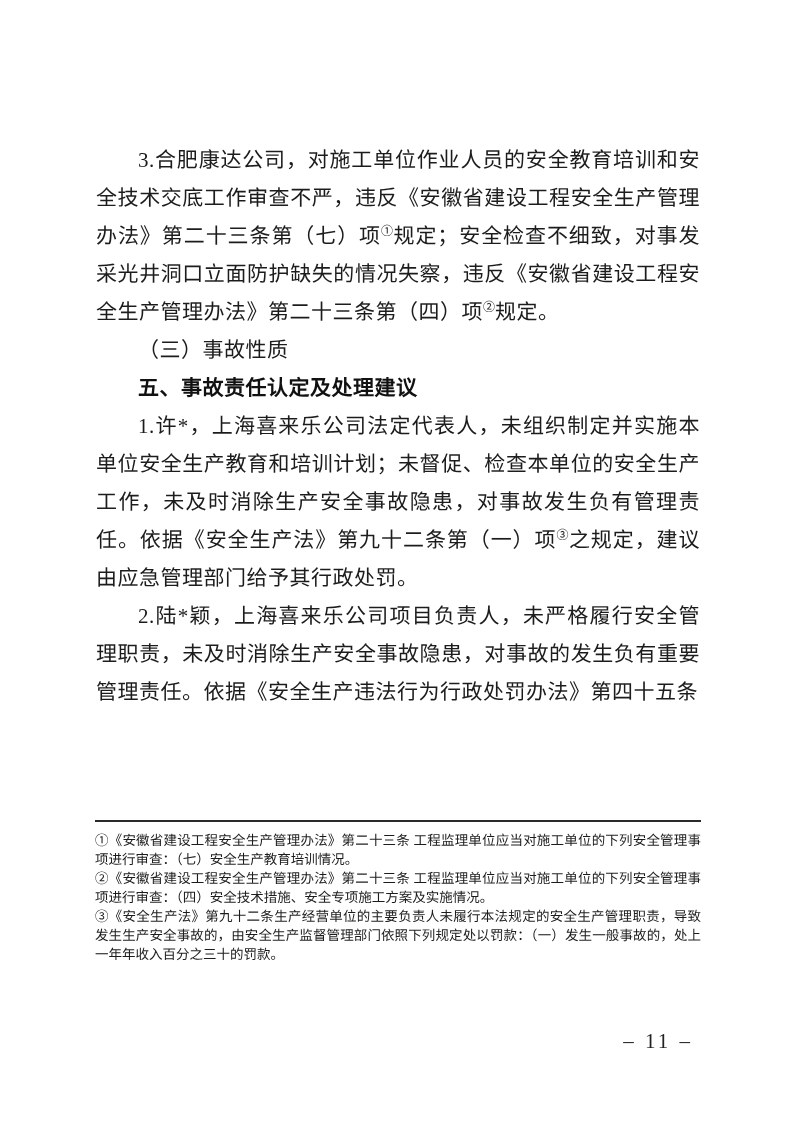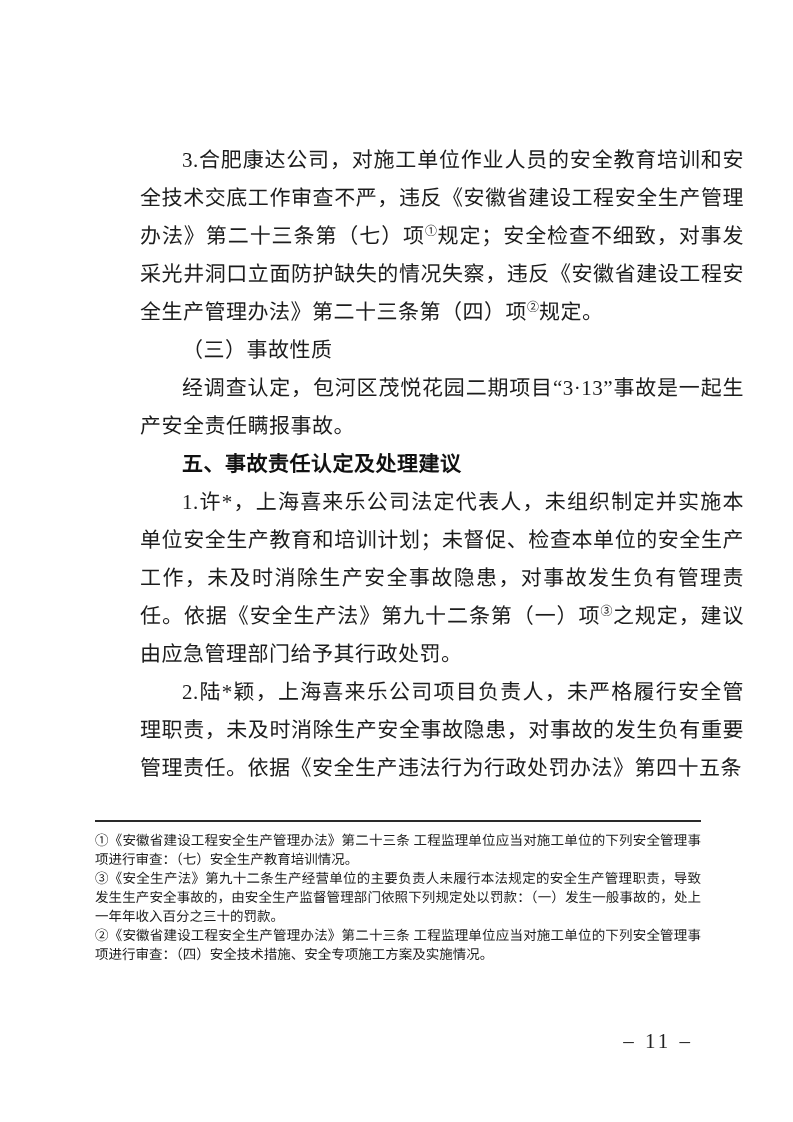--- a/index.html
+++ b/index.html
@@ -18,21 +18,20 @@
   }
   .content {
     position: absolute;
     left: 96px;
     top: 141px;
     width: 604px;
     font-size: 21px;
     line-height: 38px;
     letter-spacing: 0.5px;
     text-align: justify;
-    margin-left: 44px;
   }
   .para { text-indent: 2em; }
   .subheading { text-indent: 2em; }
   .heading-bold {
     text-indent: 2em;
     font-family: Liberation Serif, serif;
     font-weight: bold;
     color: #111111;
   }
   sup.fnref {
@@ -70,33 +69,32 @@
 <body>
 
 <div class="page">
 
   <div class="content">
 
     <p class="para"><span>3.合肥康达公司，对施工单位作业人员的安全教育培训和安全技术交底工作审查不严，违反《安徽省建设工程安全生产管理办法》第二十三条第（七）项</span><sup class="fnref">①</sup><span>规定；安全检查不细致，对事发采光井洞口立面防护缺失的情况失察，违反《安徽省建设工程安全生产管理办法》第二十三条第（四）项</span><sup class="fnref">②</sup><span>规定。</span></p>
 
     <p class="subheading">（三）事故性质</p>
 
-    <p class="para">经调查认定，包河区茂悦花园二期项目“3·13”事故是一起生产安全责任瞒报事故。</p>
 
     <p class="heading-bold">五、事故责任认定及处理建议</p>
 
 
     <p class="para"><span>1.许*，上海喜来乐公司法定代表人，未组织制定并实施本单位安全生产教育和培训计划；未督促、检查本单位的安全生产工作，未及时消除生产安全事故隐患，对事故发生负有管理责任。依据《安全生产法》第九十二条第（一）项</span><sup class="fnref">③</sup><span>之规定，建议由应急管理部门给予其行政处罚。</span></p>
 
     <p class="para">2.陆*颖，上海喜来乐公司项目负责人，未严格履行安全管理职责，未及时消除生产安全事故隐患，对事故的发生负有重要管理责任。依据《安全生产违法行为行政处罚办法》第四十五条</p>
 
   </div>
 
   <div class="footnotes">
     <hr class="fn-rule">
     <p class="fn">①《安徽省建设工程安全生产管理办法》第二十三条 工程监理单位应当对施工单位的下列安全管理事项进行审查：（七）安全生产教育培训情况。</p>
+    <p class="fn">②《安徽省建设工程安全生产管理办法》第二十三条 工程监理单位应当对施工单位的下列安全管理事项进行审查：（四）安全技术措施、安全专项施工方案及实施情况。</p>
     <p class="fn">③《安全生产法》第九十二条生产经营单位的主要负责人未履行本法规定的安全生产管理职责，导致发生生产安全事故的，由安全生产监督管理部门依照下列规定处以罚款：（一）发生一般事故的，处上一年年收入百分之三十的罚款。</p>
-    <p class="fn">②《安徽省建设工程安全生产管理办法》第二十三条 工程监理单位应当对施工单位的下列安全管理事项进行审查：（四）安全技术措施、安全专项施工方案及实施情况。</p>
   </div>
 
   <div class="page-number">– 11 –</div>
 
 </div>
 
 </body></html>

